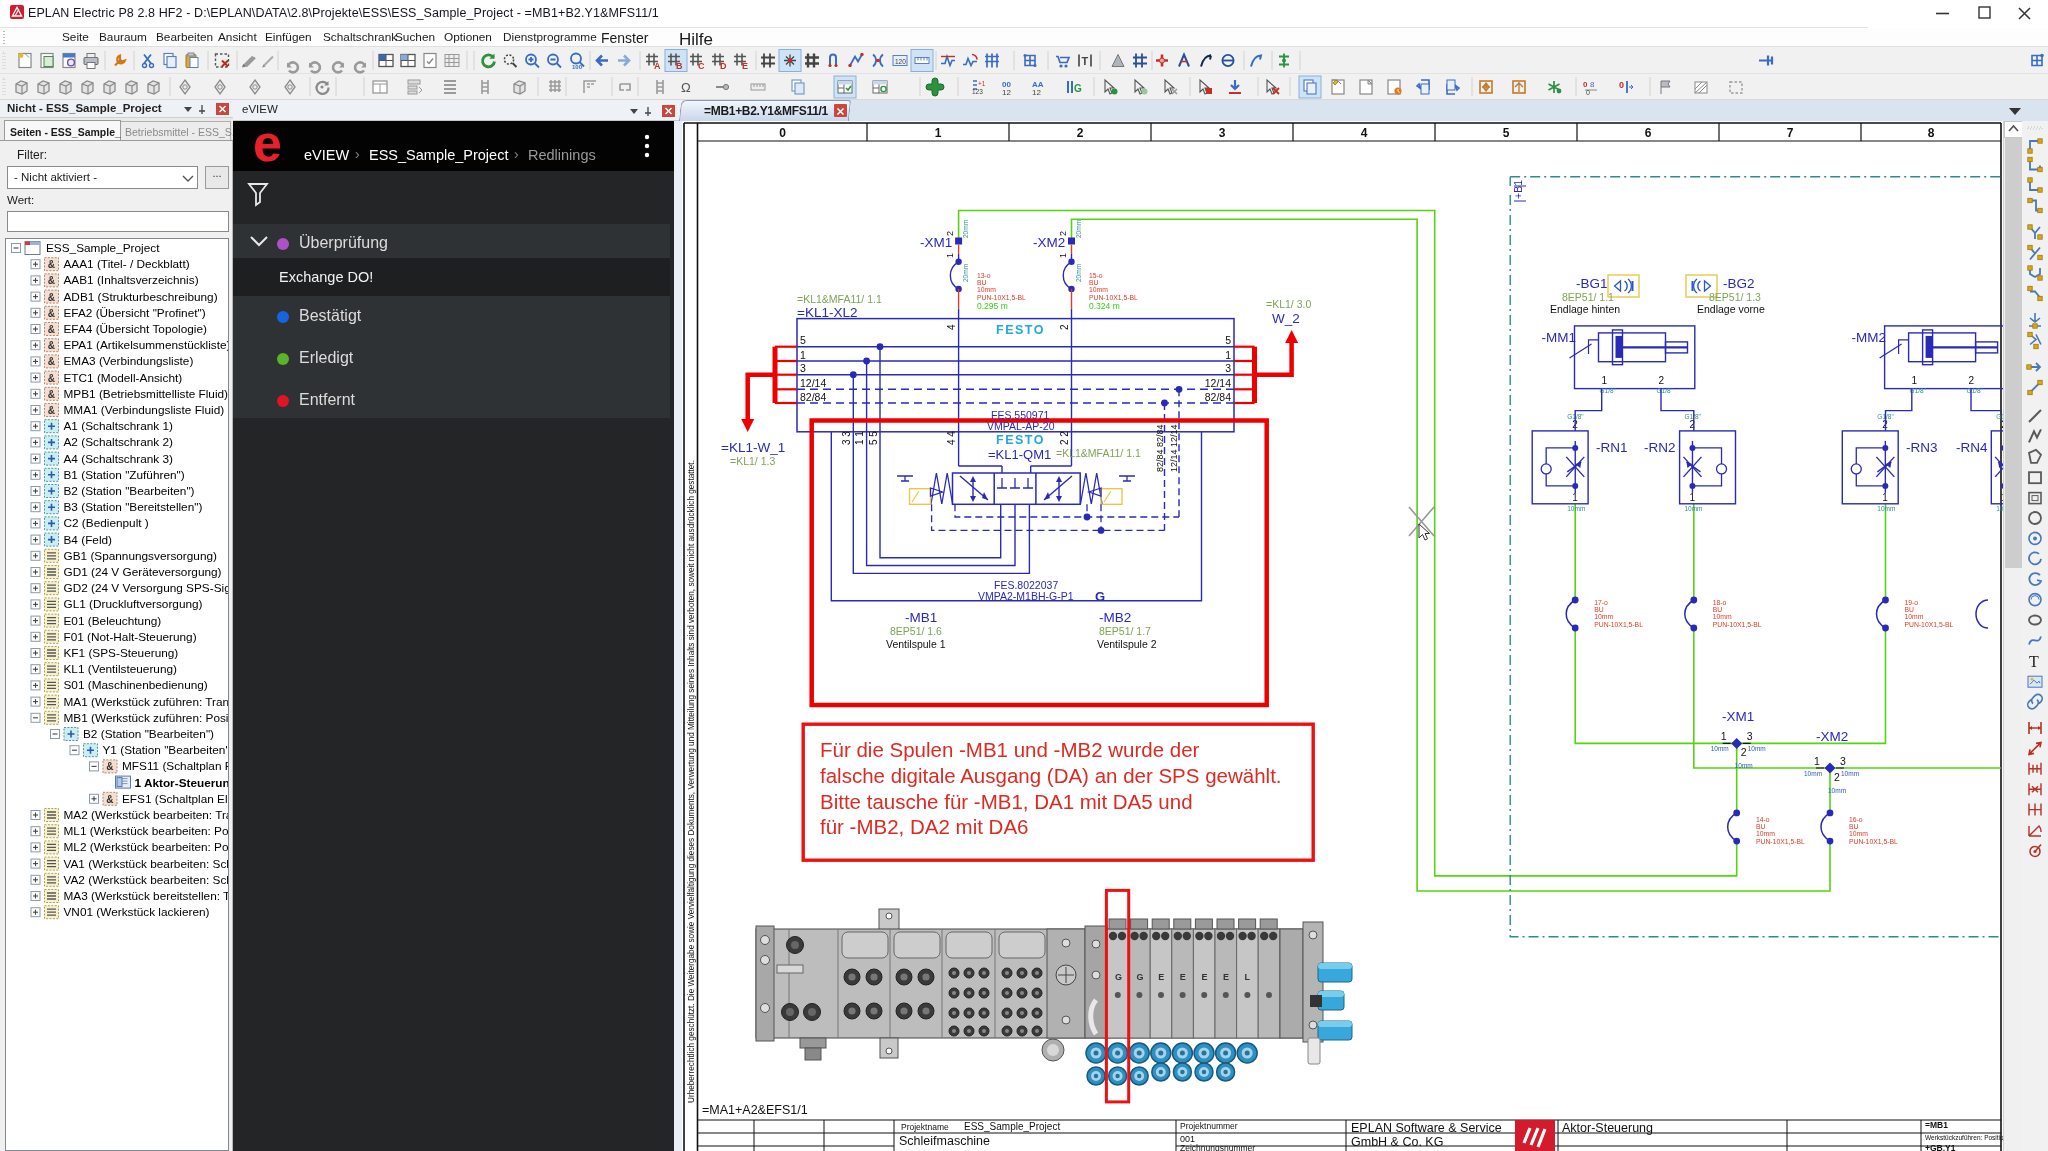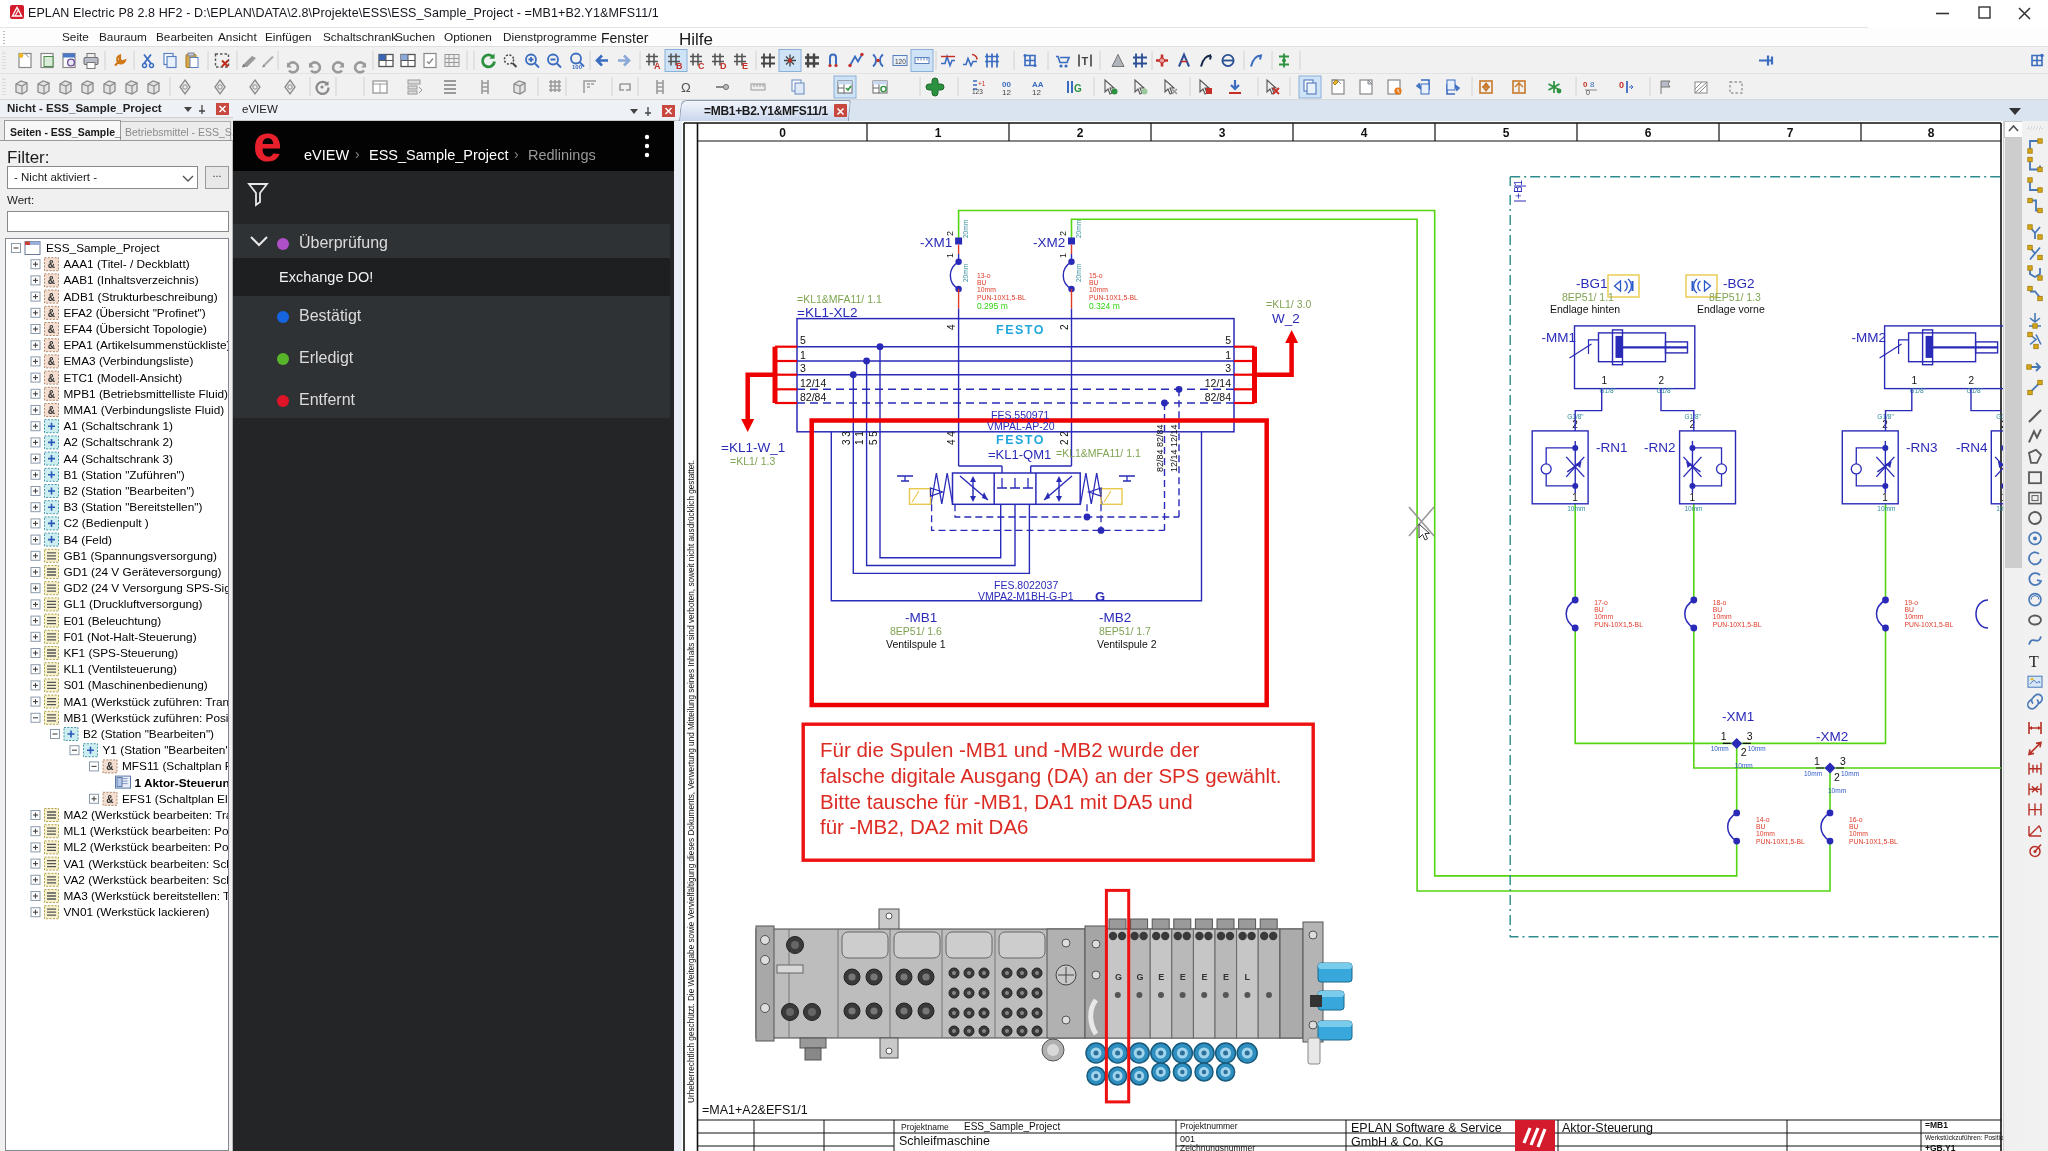--- a/index.html
+++ b/index.html
@@ -537,21 +537,21 @@
     </div>
     <div class="abs" style="left:0;top:18px;width:233px;height:23px;background:#e9e9e9">
       <div class="abs" style="left:4px;top:2px;width:117px;height:21px;background:#f8f8f8;border:1px solid #9a9a9a;border-bottom:none">
         <div class="abs" style="left:5px;top:5px;font-size:10.5px;color:#1a1a1a;font-weight:bold">Seiten - ESS_Sample_...</div>
       </div>
       <div class="abs" style="left:121px;top:3px;width:110px;height:20px;background:#ececec;border:1px solid #b0b0b0;border-left:none;border-bottom:none">
         <div class="abs" style="left:4px;top:4px;font-size:10.5px;color:#8a8a8a">Betriebsmittel - ESS_S...</div>
       </div>
       <div class="abs" style="left:0;top:22px;width:233px;height:1px;background:#9a9a9a"></div>
     </div>
-    <div class="abs" style="left:7px;top:48px;font-size:17px;color:#1a1a1a">Filter:</div>
+    <div class="abs" style="left:17px;top:48px;font-size:12px;color:#1a1a1a">Filter:</div>
     <div class="abs" style="left:7px;top:66px;width:191px;height:23px;background:#fff;border:1px solid #8a8a8a">
       <div class="abs" style="left:6px;top:4px;font-size:11.5px;color:#1a1a1a">- Nicht aktiviert -</div>
       <svg class="abs" style="left:174px;top:8px" width="12" height="8">
         <path d="M1 1 l5 5 5 -5" fill="none" stroke="#555" stroke-width="1.4"></path>
       </svg>
     </div>
     <div class="abs" style="left:205px;top:66px;width:24px;height:23px;background:#e8e8e8;border:1px solid #9a9a9a;text-align:center;font-size:11px;color:#333">...</div>
     <div class="abs" style="left:7px;top:94px;font-size:11.5px;color:#1a1a1a">Wert:</div>
     <div class="abs" style="left:7px;top:111px;width:222px;height:21px;background:#fff;border:1px solid #8a8a8a"></div>
     <div class="abs" style="left:5px;top:138px;width:224px;height:913px;background:#fff;border:1px solid #828790;overflow:hidden">

